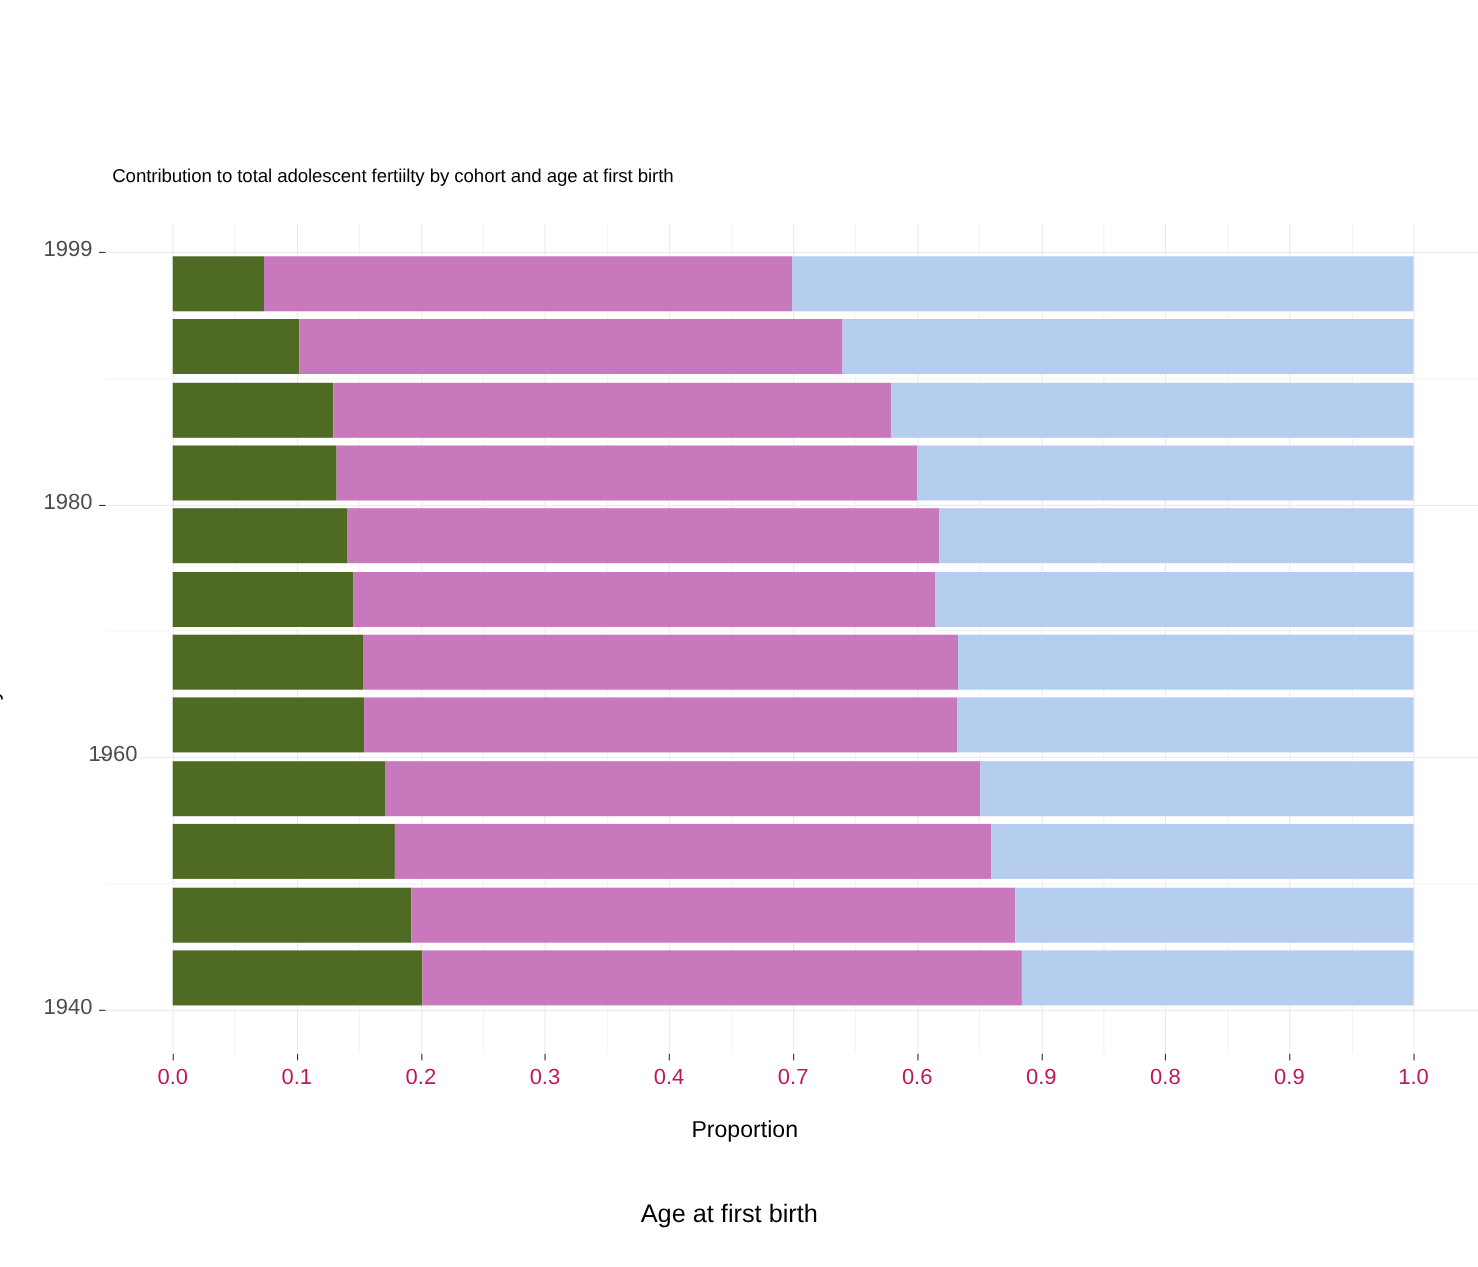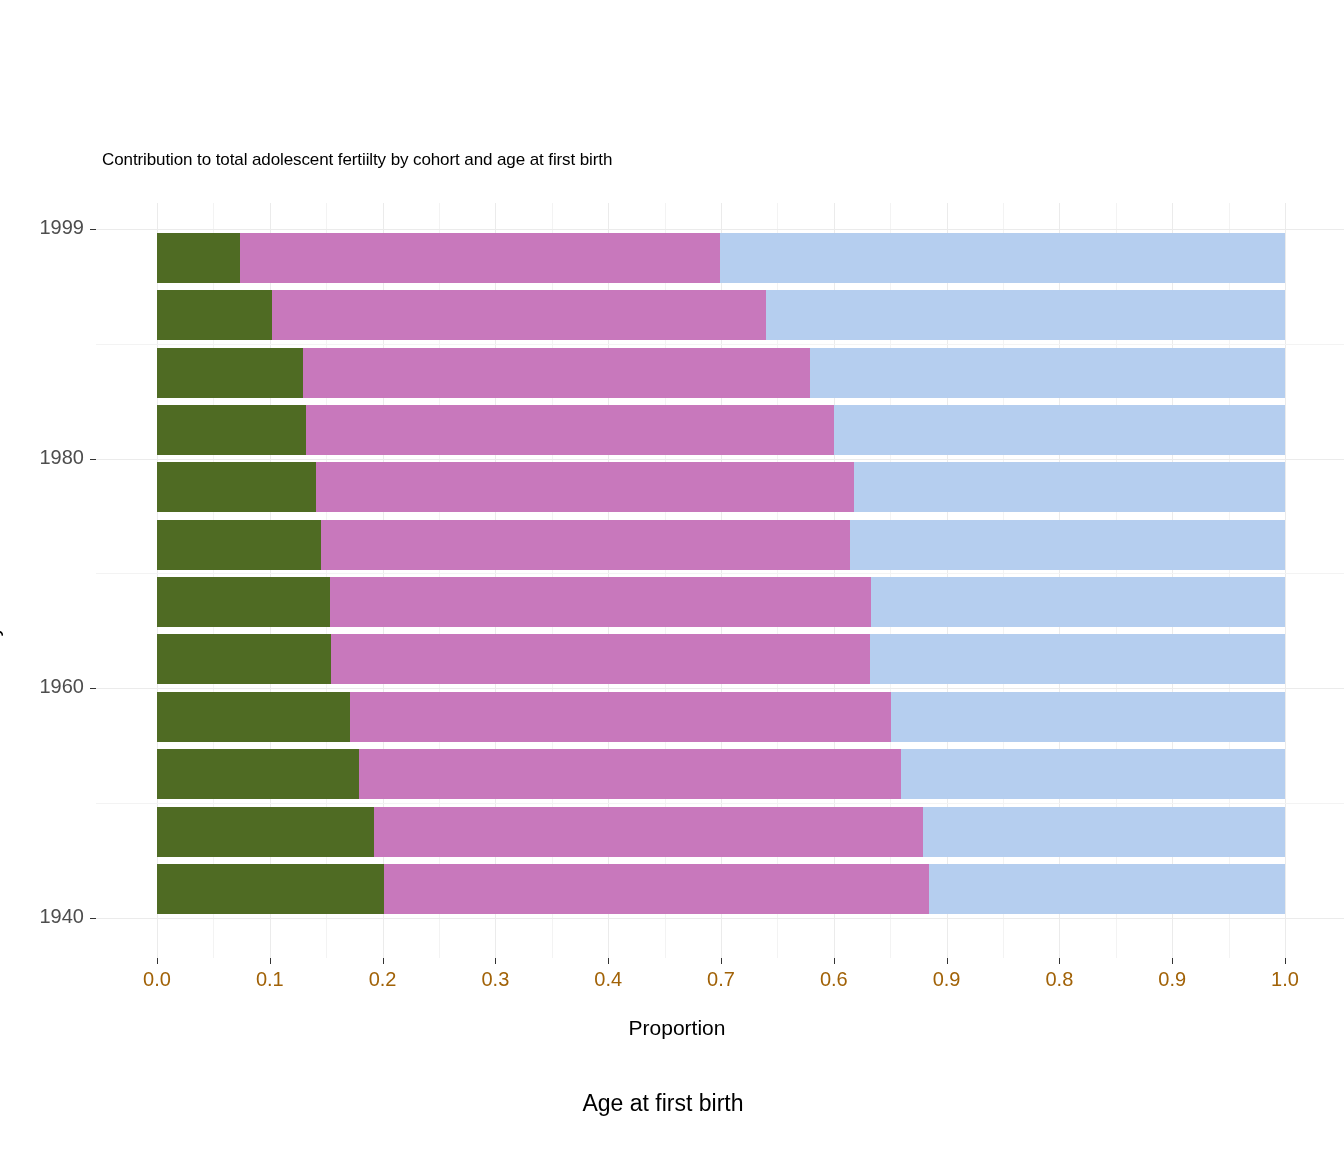--- a/index.html
+++ b/index.html
@@ -109,21 +109,21 @@
     position: absolute;
     top: 958px;
     width: 1px;
     height: 6px;
     background: #333333;
   }
   .xtick-label {
     position: absolute;
     top: 968px;
     font-size: 20px;
-    color: #a16207;
+    color: #be185d;
     text-align: center;
     width: 60px;
   }
   .ytick-mark {
     position: absolute;
     left: 90px;
     width: 6px;
     height: 1px;
     background: #333333;
   }
@@ -304,16 +304,16 @@
     <div class="xtick-label" style="left: 1029.4px;">0.8</div>
     <div class="xtick-mark" style="left: 1172.2px;"></div>
     <div class="xtick-label" style="left: 1142.2px;">0.9</div>
     <div class="xtick-mark" style="left: 1285px;"></div>
     <div class="xtick-label" style="left: 1255px; text-align: center;">1.0</div>
     <div class="ytick-mark" style="top: 229.3px;"></div>
     <div class="ytick-label" style="top: 216.3px;">1999</div>
     <div class="ytick-mark" style="top: 458.7px;"></div>
     <div class="ytick-label" style="top: 445.7px;">1980</div>
     <div class="ytick-mark" style="top: 688.1px;"></div>
-    <div class="ytick-label" style="top: 675.1px;">1960</div>
+    <div class="ytick-label" style="top: 675.1px; margin-left: 41px;">1960</div>
     <div class="ytick-mark" style="top: 917.5px;"></div>
     <div class="ytick-label" style="top: 904.5px;">1940</div>
   </div>
 
 </body></html>

